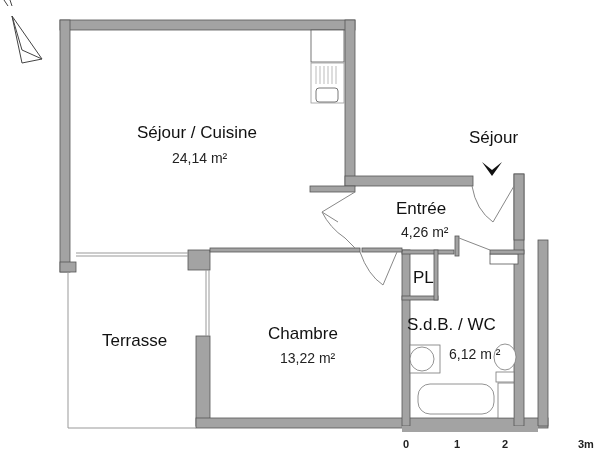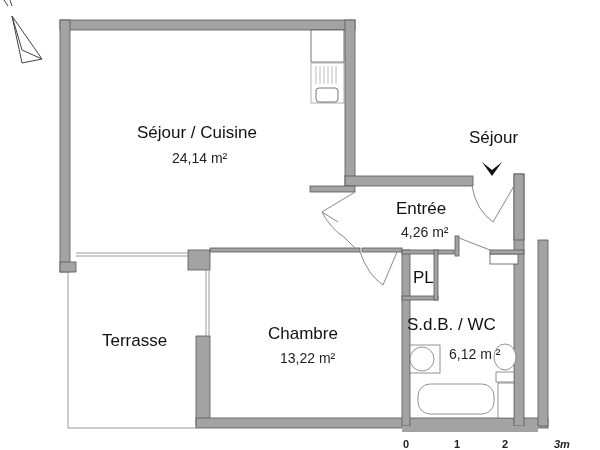--- a/index.html
+++ b/index.html
@@ -124,13 +124,13 @@
 
 <div class="label room-name" style="left:413px;top:268px;text-align:center;">PL</div>
 
 <div class="label room-name" style="left:102px;top:331px;">Terrasse</div>
 
 <div class="label room-name" style="left:469px;top:128px;">Séjour</div>
 
 <div class="label scale-num" style="left:403px;top:438px;">0</div>
 <div class="label scale-num" style="left:454px;top:438px;">1</div>
 <div class="label scale-num" style="left:502px;top:438px;">2</div>
-<div class="label scale-num" style="left:554px;top:438px;font-style:italic;">3m</div>
+<div class="label scale-num" style="left:578px;top:438px;">3m</div>
 
 </body></html>

